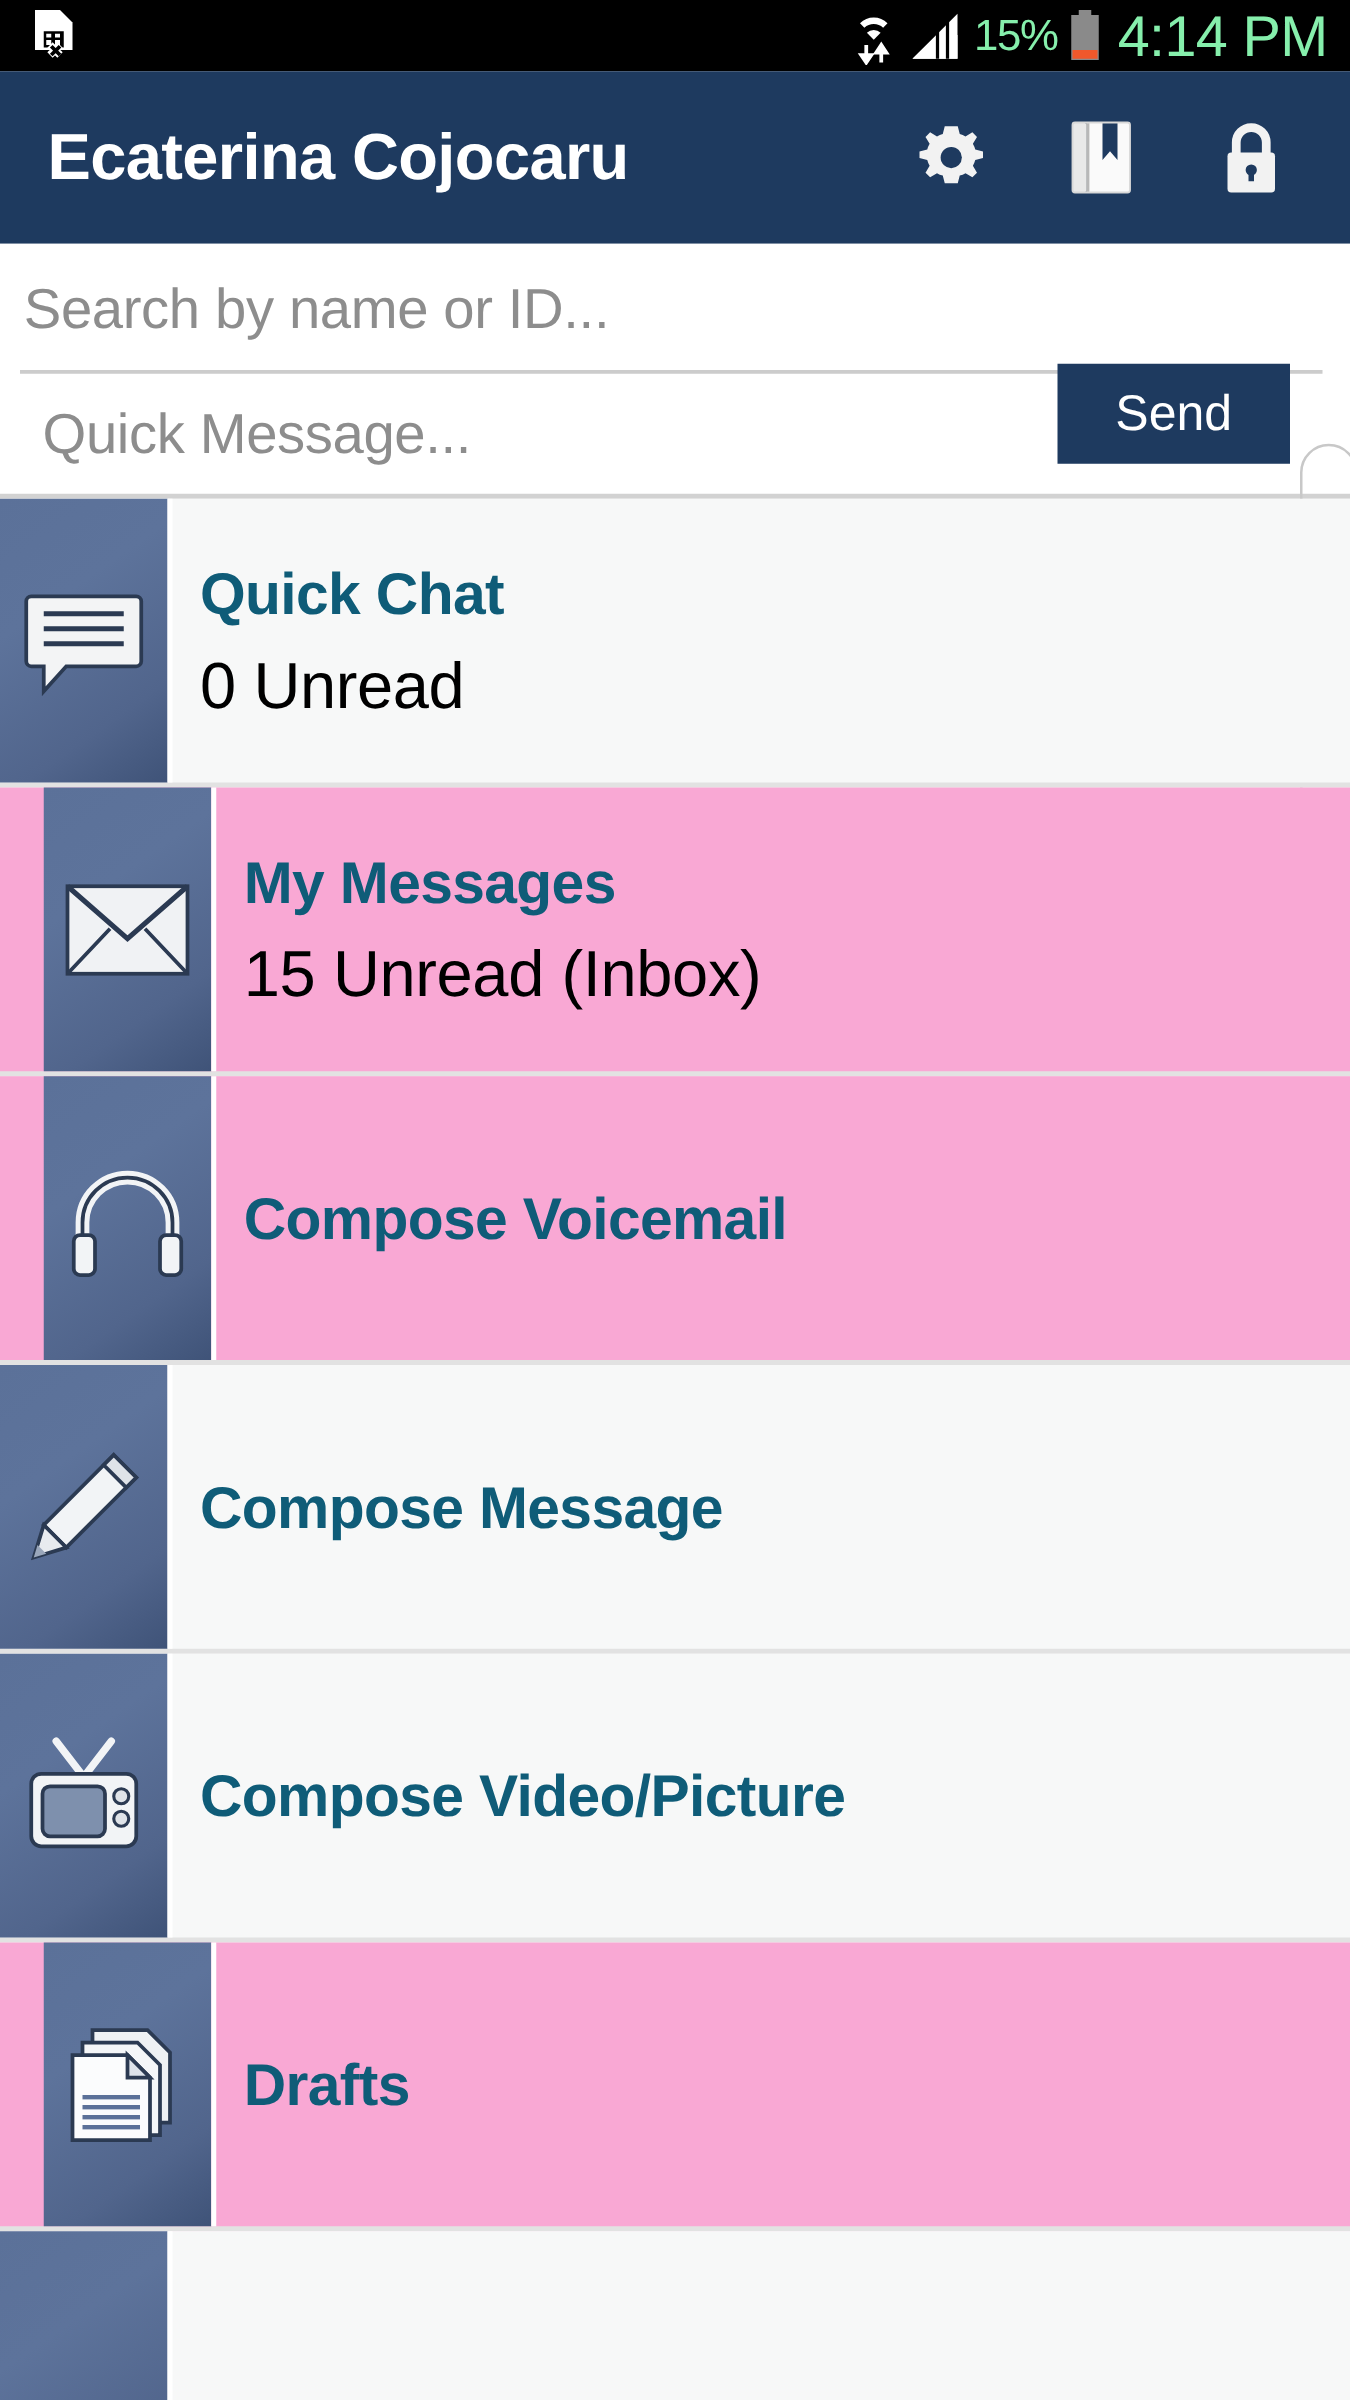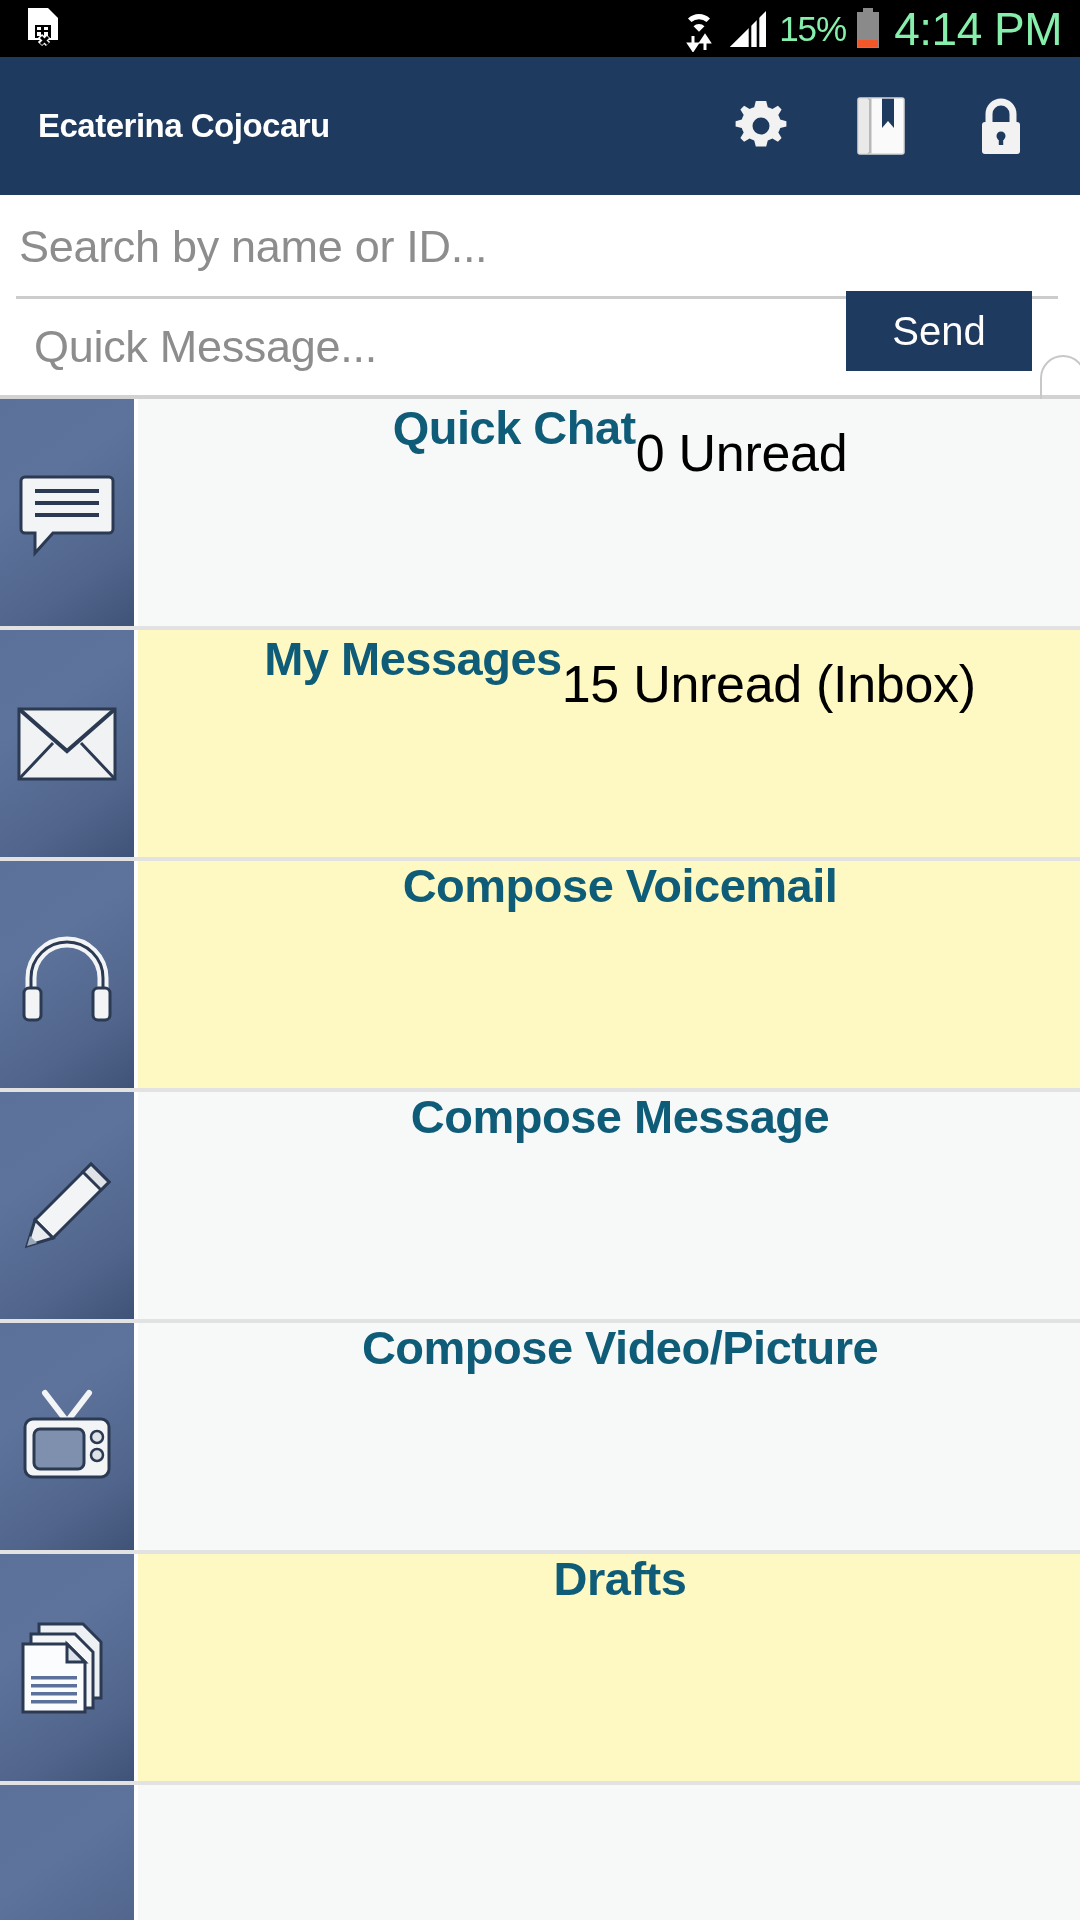--- a/index.html
+++ b/index.html
@@ -26,21 +26,21 @@
   .sb-batt-pct{ font-size:35px; letter-spacing:-1px; }
   .sb-time{ font-size:46px; letter-spacing:-0.5px; margin-left:4px; }
 
   
   .appbar{
     height:138px; background:#1e3a5f;
     display:flex; align-items:center; justify-content:space-between;
     padding:0 30px 0 38px;
   }
   .appbar-title{
-    color:#ffffff; font-size:33px; font-weight:700;
+    color:#ffffff; font-size:52px; font-weight:700;
     letter-spacing:-0.5px; white-space:nowrap;
   }
   .appbar-actions{ display:flex; align-items:center; gap:58px; padding-right:18px;}
   .appbar-icon{
     width:62px; height:62px; display:flex; align-items:center; justify-content:center;
     cursor:pointer;
   }
 
   
   .input-area{ background:#ffffff; padding:0; }
@@ -68,29 +68,29 @@
     font-family:"Liberation Sans", sans-serif;
   }
 
   
   .list{ position:relative; border-top:4px solid #d2d2d2; }
   .row{
     display:flex; align-items:stretch; height:231px; position:relative;
     border-bottom:4px solid #e2e2e2; cursor:pointer;
   }
   .row.alt{ background:#f7f8f8; }
-  .row.plain{ background:#fef9c3; }
+  .row.plain{ background:#f9a8d4;padding-left:35px; }
   .row-icon{
     width:138px; min-width:138px;
     background:linear-gradient(145deg,#5b7199 0%,#5d739b 35%,#51658c 75%,#3f5378 100%);
     display:flex; align-items:center; justify-content:center;
     border-right:4px solid #ffffff;
   }
   .row-body{
-    flex:1; display:flex; justify-content:center;
+    flex:1; display:flex; flex-direction:column; justify-content:center;
     padding-left:22px;
   }
   .row-title{
     color:#0f5c78; font-size:47px; font-weight:700; letter-spacing:-0.5px;
     line-height:1.05;
   }
   .row-sub{
     color:#000000; font-size:52px; font-weight:400; margin-top:20px;
     letter-spacing:-0.3px;
   }

